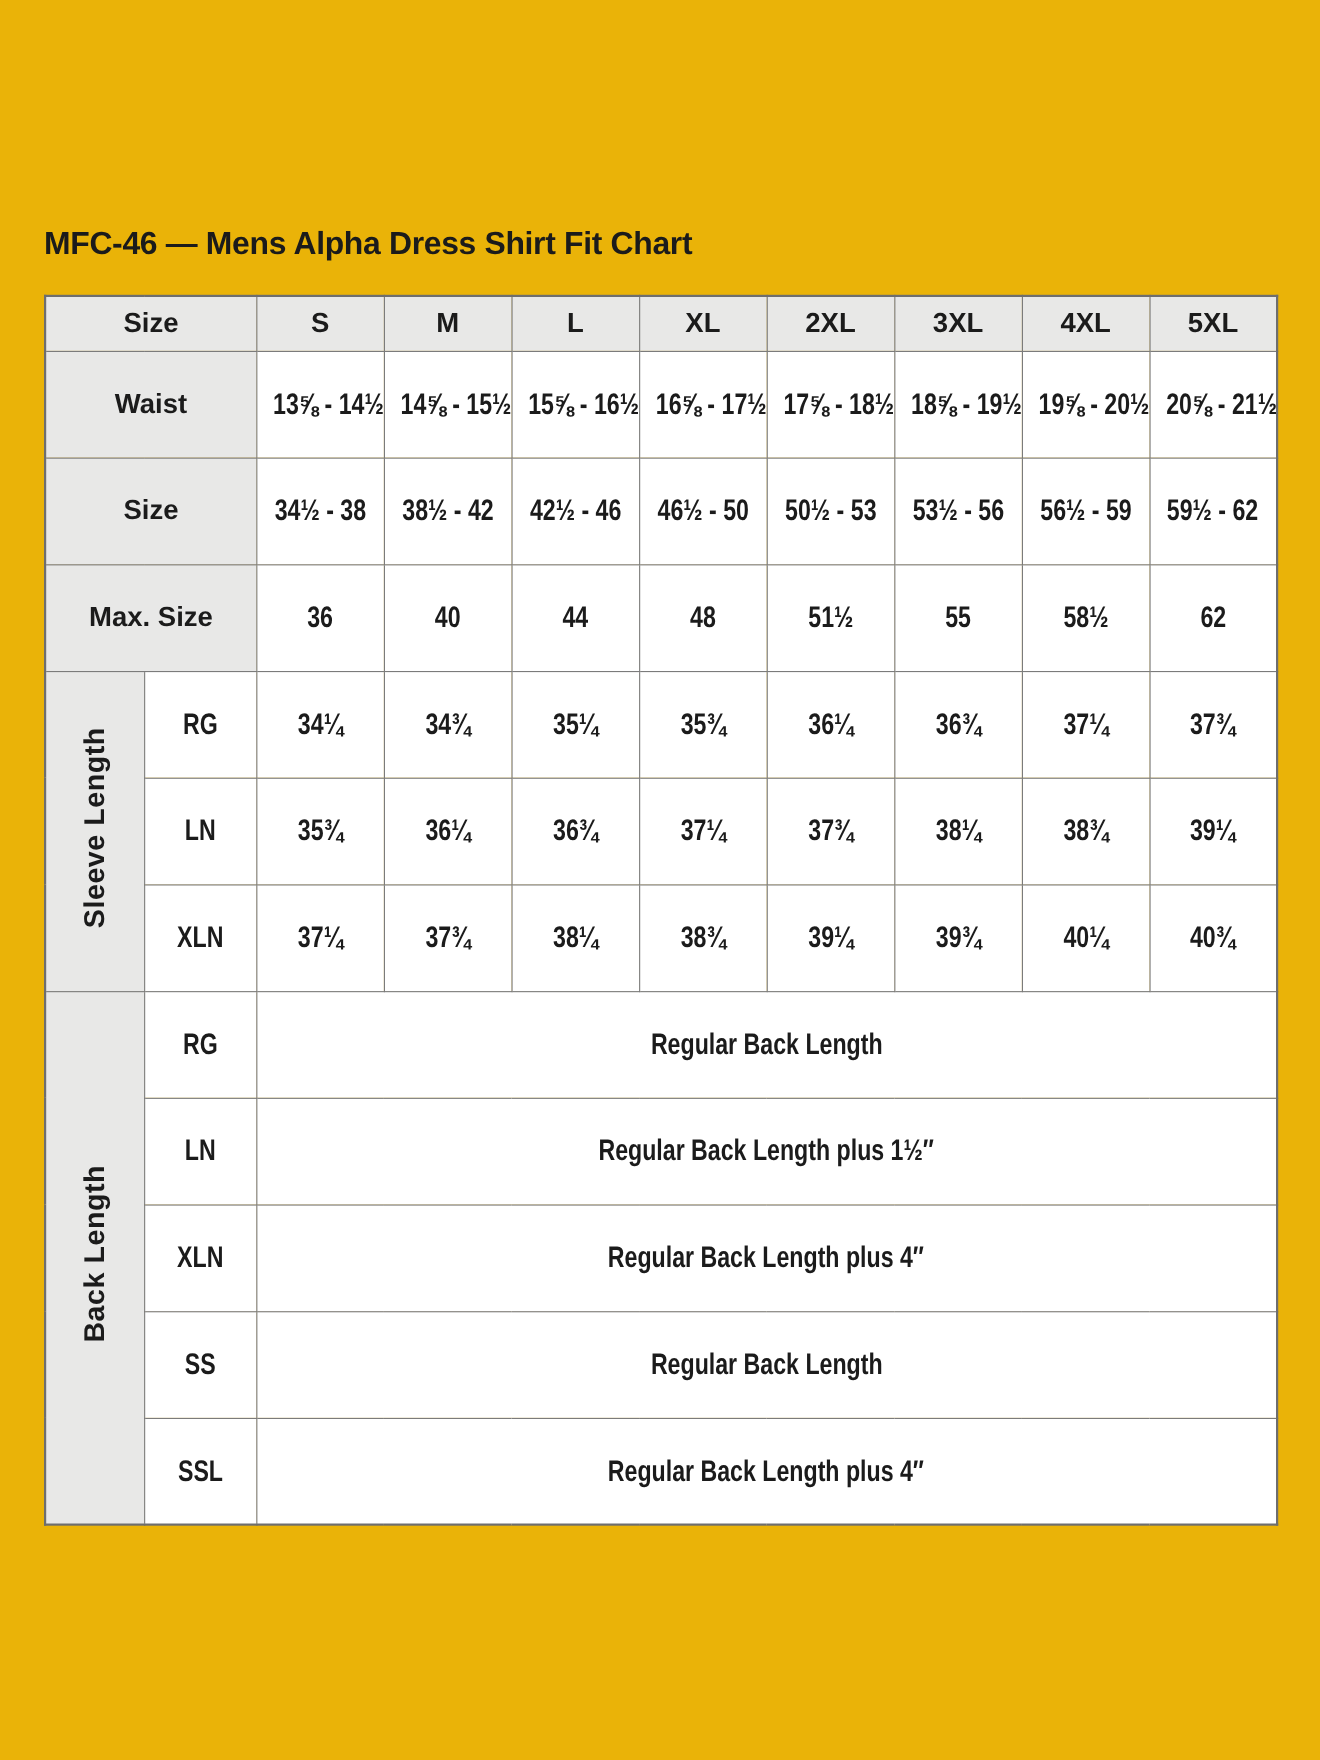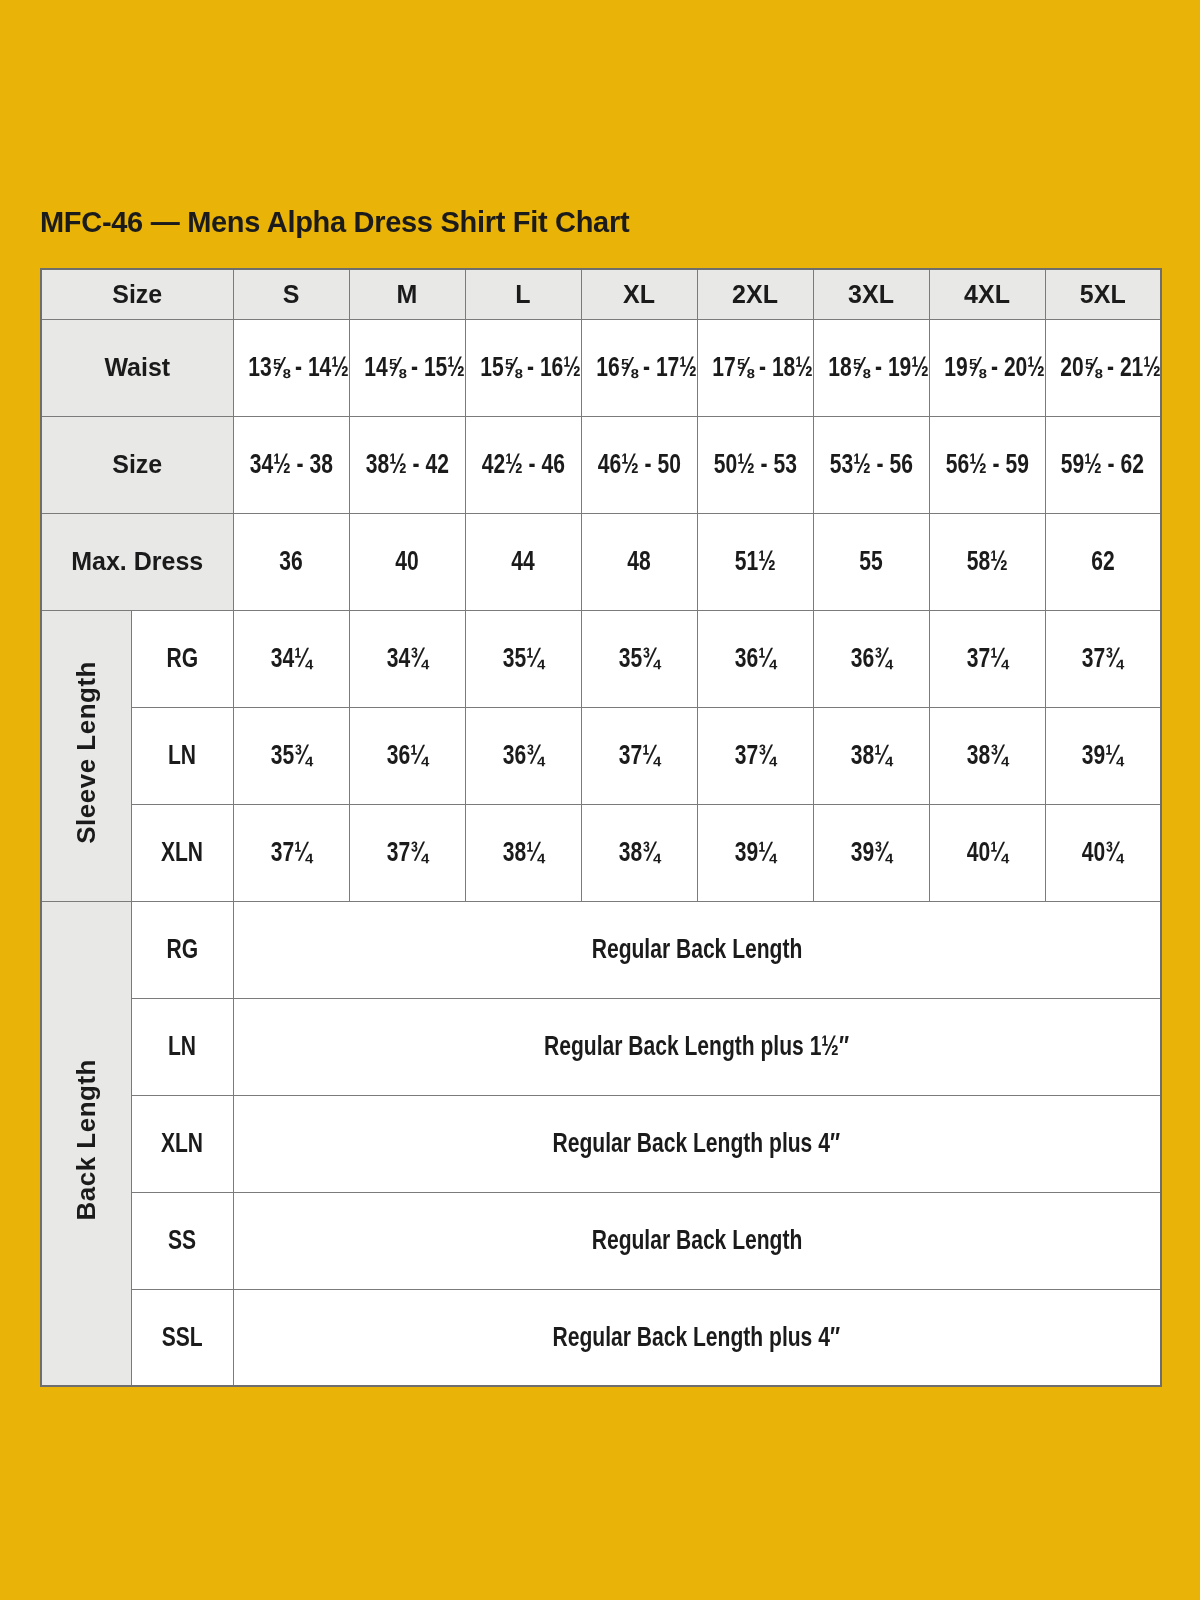--- a/index.html
+++ b/index.html
@@ -116,21 +116,21 @@
       <td><span class="cond">38½ - 42</span></td>
       <td><span class="cond">42½ - 46</span></td>
       <td><span class="cond">46½ - 50</span></td>
       <td><span class="cond">50½ - 53</span></td>
       <td><span class="cond">53½ - 56</span></td>
       <td><span class="cond">56½ - 59</span></td>
       <td><span class="cond">59½ - 62</span></td>
     </tr>
 
     <tr class="data-row">
-      <th class="hdr" colspan="2">Max. Dress</th>
+      <th class="hdr" colspan="2">Max. Size</th>
       <td><span class="cond">36</span></td>
       <td><span class="cond">40</span></td>
       <td><span class="cond">44</span></td>
       <td><span class="cond">48</span></td>
       <td><span class="cond">51½</span></td>
       <td><span class="cond">55</span></td>
       <td><span class="cond">58½</span></td>
       <td><span class="cond">62</span></td>
     </tr>
 

